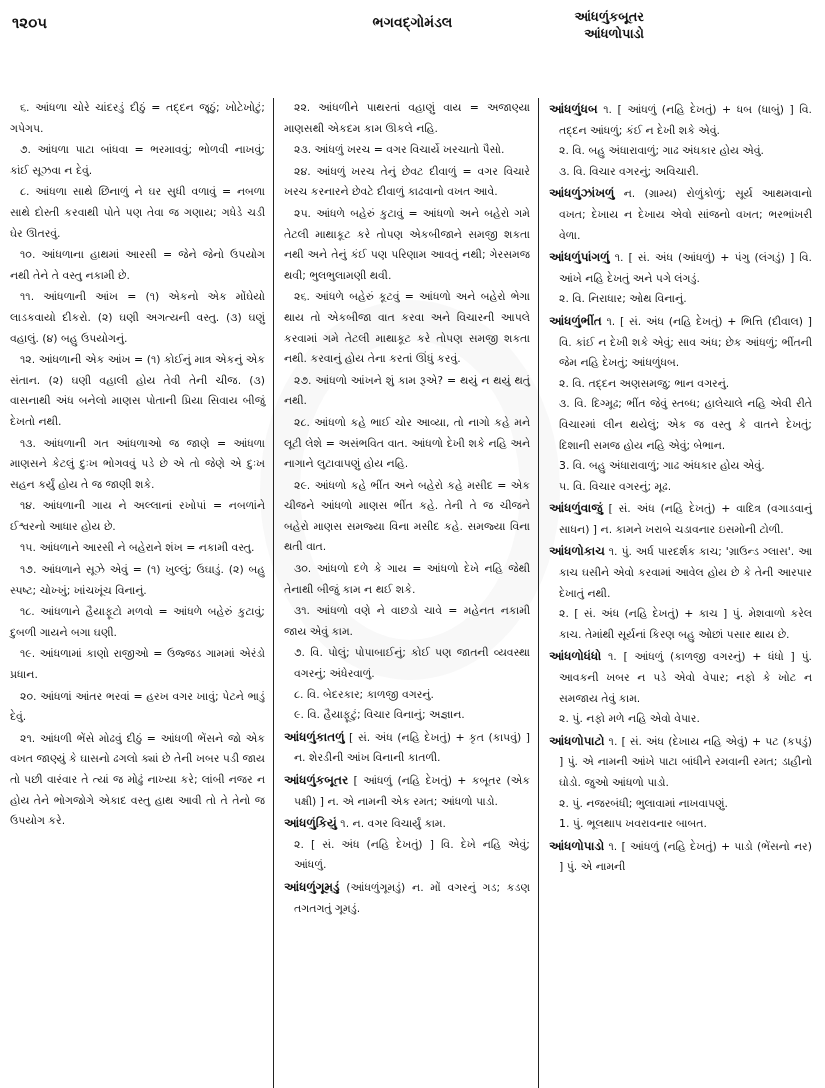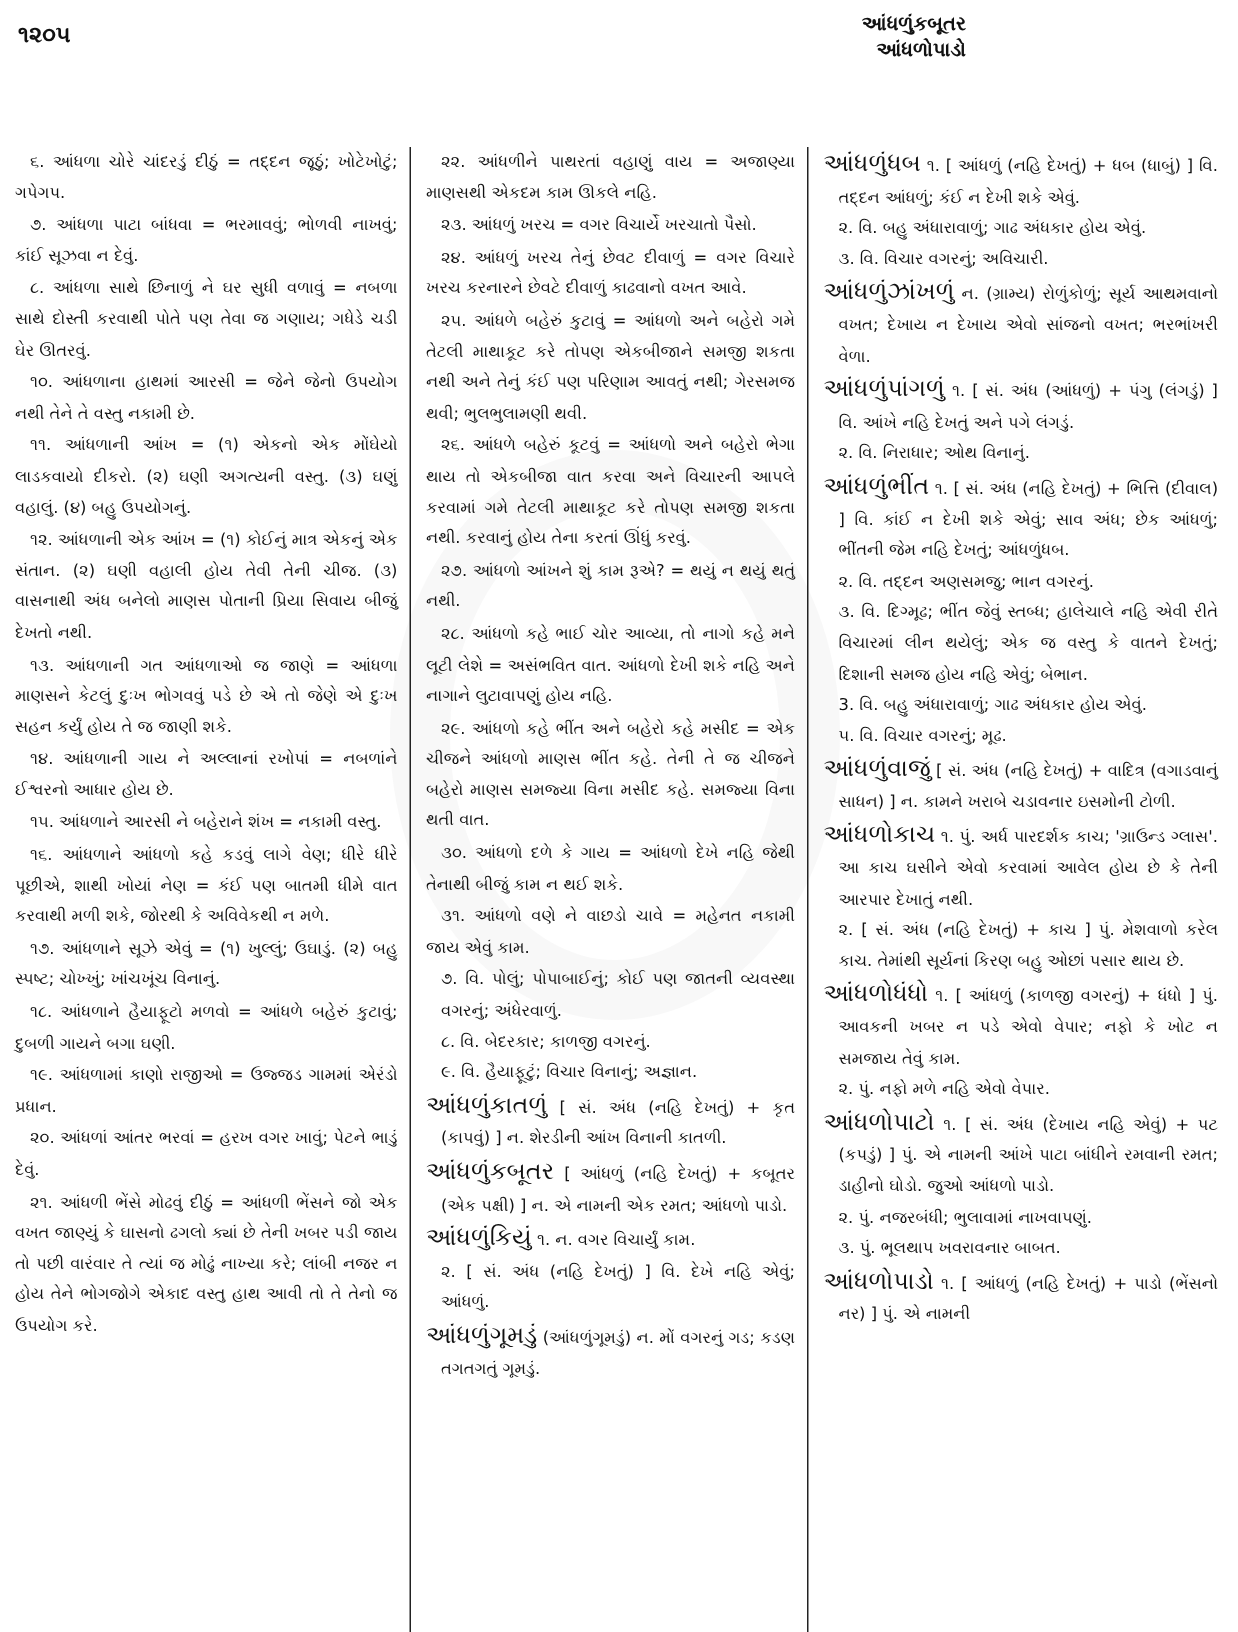--- a/index.html
+++ b/index.html
@@ -16,49 +16,49 @@
     border: 40px solid rgba(200,200,200,0.13); border-radius: 50%; box-sizing: border-box;
   }
   .columns { position: absolute; top: 58px; left: 6px; width: 810px; height: 1028px; display: flex; margin-top: 40px; }
   .col { box-sizing: border-box; font-size: 10.9px; line-height: 20.6px; text-align: justify; overflow: hidden; }
   .col1 { width: 268px; padding: 0 8px 0 4px; border-right: 1.5px solid #222; }
   .col2 { width: 265px; padding: 0 8px 0 10px; border-right: 1.5px solid #222; }
   .col3 { width: 277px; padding: 0 4px 0 10px; }
   .item { text-indent: 10px; margin: 0 0 1px 0; }
   .entry { margin: 1px 0 0 0; padding-left: 10px; text-indent: -10px; }
   .sub { padding-left: 10px; margin: 0; }
-  .hw { font-weight: normal; font-size: 16px; }
+  .hw { font-weight: bold; font-size: 12px; }
   p { margin: 0; }
 </style>
 </head>
 <body>
 
 <div class="header">
   <div class="page-num">૧૨૦૫</div>
+  <div class="book-title">ભગવદ્ગોમંડલ</div>
   <div class="guide">
     <div>આંધળુંકબૂતર</div>
     <div>આંધળોપાડો</div>
   </div>
 </div>
 
 <div class="watermark"></div>
 
 <div class="columns">
 
   <div class="col col1">
     <p class="item">૬. આંધળા ચોરે ચાંદરડું દીઠું = તદ્દન જૂઠું; ખોટેખોટું; ગપેગપ.</p>
     <p class="item">૭. આંધળા પાટા બાંધવા = ભરમાવવું; ભોળવી નાખવું; કાંઈ સૂઝવા ન દેવું.</p>
     <p class="item">૮. આંધળા સાથે છિનાળું ને ઘર સુધી વળાવું = નબળા સાથે દોસ્તી કરવાથી પોતે પણ તેવા જ ગણાય; ગધેડે ચડી ઘેર ઊતરવું.</p>
     <p class="item">૧૦. આંધળાના હાથમાં આરસી = જેને જેનો ઉપયોગ નથી તેને તે વસ્તુ નકામી છે.</p>
     <p class="item">૧૧. આંધળાની આંખ = (૧) એકનો એક મોંઘેયો લાડકવાયો દીકરો. (૨) ઘણી અગત્યની વસ્તુ. (૩) ઘણું વહાલું. (૪) બહુ ઉપયોગનું.</p>
     <p class="item">૧૨. આંધળાની એક આંખ = (૧) કોઈનું માત્ર એકનું એક સંતાન. (૨) ઘણી વહાલી હોય તેવી તેની ચીજ. (૩) વાસનાથી અંધ બનેલો માણસ પોતાની પ્રિયા સિવાય બીજું દેખતો નથી.</p>
     <p class="item">૧૩. આંધળાની ગત આંધળાઓ જ જાણે = આંધળા માણસને કેટલું દુઃખ ભોગવવું પડે છે એ તો જેણે એ દુઃખ સહન કર્યું હોય તે જ જાણી શકે.</p>
     <p class="item">૧૪. આંધળાની ગાય ને અલ્લાનાં રખોપાં = નબળાંને ઈશ્વરનો આધાર હોય છે.</p>
     <p class="item">૧૫. આંધળાને આરસી ને બહેરાને શંખ = નકામી વસ્તુ.</p>
-    <p class="item">૧૬. આંધળાને આંધળો કહે કડવું લાગે વેણ; ધીરે ધીરે પૂછીએ, શાથી ખોયાં નેણ = કંઈ પણ બાતમી ધીમે વાત કરવાથી મળી શકે, જોરથી કે અવિવેકથી ન મળે.</p>
     <p class="item">૧૭. આંધળાને સૂઝે એવું = (૧) ખુલ્લું; ઉઘાડું. (૨) બહુ સ્પષ્ટ; ચોખ્ખું; ખાંચખૂંચ વિનાનું.</p>
     <p class="item">૧૮. આંધળાને હૈયાફૂટો મળવો = આંધળે બહેરું કુટાવું; દુબળી ગાયને બગા ઘણી.</p>
     <p class="item">૧૯. આંધળામાં કાણો રાજીઓ = ઉજ્જડ ગામમાં એરંડો પ્રધાન.</p>
     <p class="item">૨૦. આંધળાં આંતર ભરવાં = હરખ વગર ખાવું; પેટને ભાડું દેવું.</p>
     <p class="item">૨૧. આંધળી ભેંસે મોઢવું દીઠું = આંધળી ભેંસને જો એક વખત જાણ્યું કે ઘાસનો ઢગલો ક્યાં છે તેની ખબર પડી જાય તો પછી વારંવાર તે ત્યાં જ મોઢું નાખ્યા કરે; લાંબી નજર ન હોય તેને ભોગજોગે એકાદ વસ્તુ હાથ આવી તો તે તેનો જ ઉપયોગ કરે.</p>
   </div>
 
   <div class="col col2">
     <p class="item">૨૨. આંધળીને પાથરતાં વહાણું વાય = અજાણ્યા માણસથી એકદમ કામ ઊકલે નહિ.</p>
     <p class="item">૨૩. આંધળું ખરચ = વગર વિચાર્યે ખરચાતો પૈસો.</p>
@@ -136,21 +136,21 @@
       <span class="hw">આંધળોધંધો</span>
       <span>૧. [ આંધળું (કાળજી વગરનું) + ધંધો ] પું. આવકની ખબર ન પડે એવો વેપાર; નફો કે ખોટ ન સમજાય તેવું કામ.</span>
     </div>
     <p class="sub">૨. પું. નફો મળે નહિ એવો વેપાર.</p>
 
     <div class="entry">
       <span class="hw">આંધળોપાટો</span>
       <span>૧. [ સં. અંધ (દેખાય નહિ એવું) + પટ (કપડું) ] પું. એ નામની આંખે પાટા બાંધીને રમવાની રમત; ડાહીનો ઘોડો. જુઓ આંધળો પાડો.</span>
     </div>
     <p class="sub">૨. પું. નજરબંધી; ભુલાવામાં નાખવાપણું.</p>
-    <p class="sub">૩. પું. ભૂલથાપ ખવરાવનાર બાબત.</p>
+    <p class="sub">1. પું. ભૂલથાપ ખવરાવનાર બાબત.</p>
 
     <div class="entry">
       <span class="hw">આંધળોપાડો</span>
       <span>૧. [ આંધળું (નહિ દેખતું) + પાડો (ભેંસનો નર) ] પું. એ નામની</span>
     </div>
   </div>
 
 </div>
 
 </body></html>

